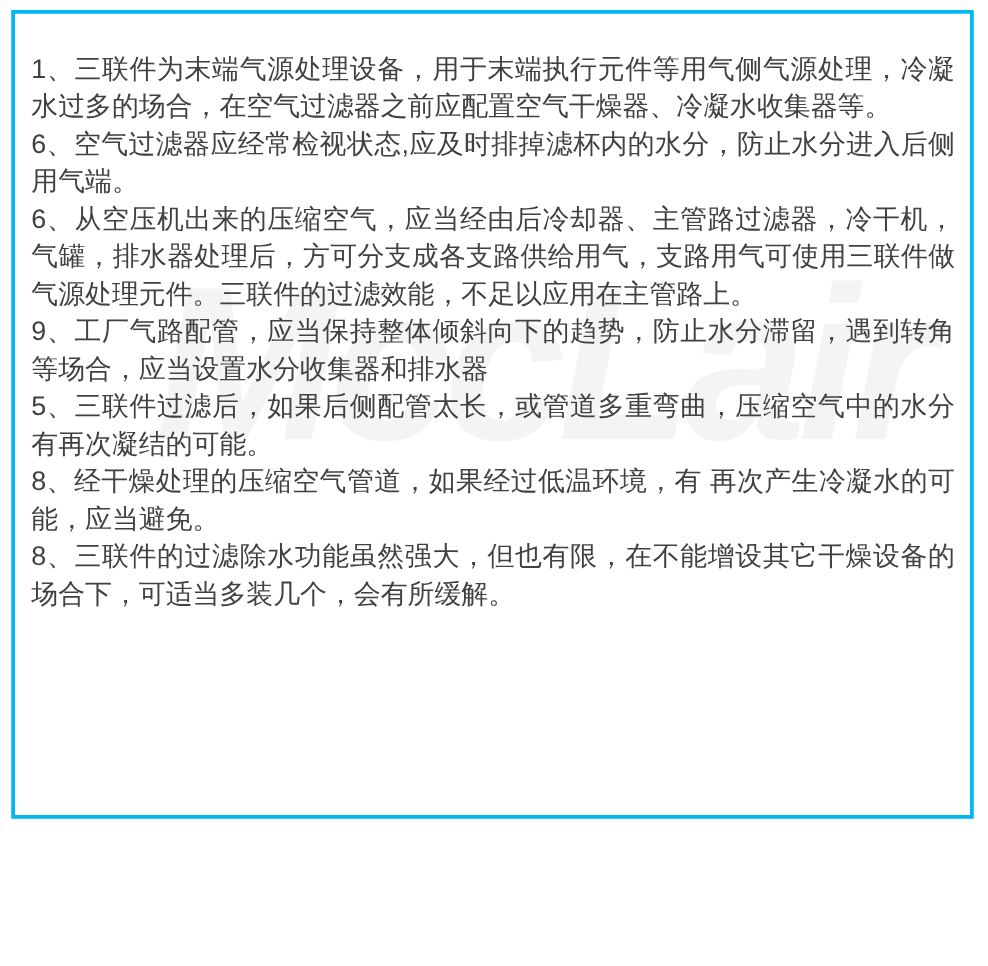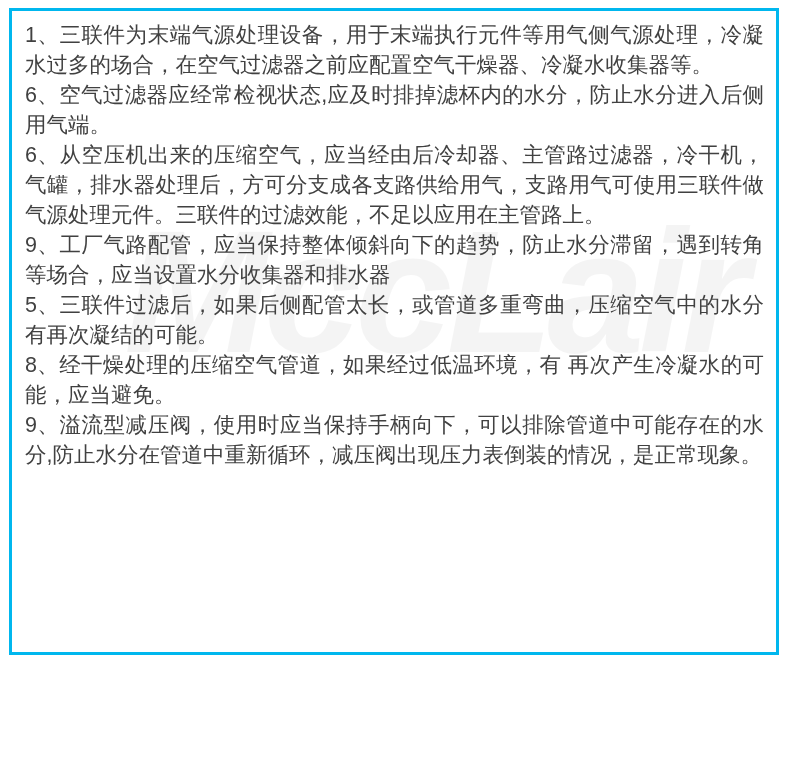--- a/index.html
+++ b/index.html
@@ -37,20 +37,21 @@
     letter-spacing: -6px;
     color: rgba(0, 0, 0, 0.045);
     white-space: nowrap;
     z-index: 0;
     pointer-events: none;
     user-select: none;
   }
   .notes-list {
     position: relative;
     z-index: 1;
+    margin-top: 20px;
   }
   .notes-list p {
     margin: 0;
     padding: 0;
     font-size: 21.5px;
     line-height: 30px;
     color: var(--text-color, #414141);
     text-align: justify;
     text-justify: inter-ideograph;
     word-break: break-all;
@@ -62,16 +63,16 @@
 <div class="page">
   <div class="notes-panel">
     <div class="watermark">MccLair</div>
     <div class="notes-list">
       <p>1、三联件为末端气源处理设备，用于末端执行元件等用气侧气源处理，冷凝水过多的场合，在空气过滤器之前应配置空气干燥器、冷凝水收集器等。</p>
       <p>6、空气过滤器应经常检视状态,应及时排掉滤杯内的水分，防止水分进入后侧用气端。</p>
       <p>6、从空压机出来的压缩空气，应当经由后冷却器、主管路过滤器，冷干机，气罐，排水器处理后，方可分支成各支路供给用气，支路用气可使用三联件做气源处理元件。三联件的过滤效能，不足以应用在主管路上。</p>
       <p>9、工厂气路配管，应当保持整体倾斜向下的趋势，防止水分滞留，遇到转角等场合，应当设置水分收集器和排水器</p>
       <p>5、三联件过滤后，如果后侧配管太长，或管道多重弯曲，压缩空气中的水分有再次凝结的可能。</p>
       <p>8、经干燥处理的压缩空气管道，如果经过低温环境，有 再次产生冷凝水的可能，应当避免。</p>
-      <p>9、溢流型减压阀，使用时应当保持手柄向下，可以排除管道中可能存在的水分,防止水分在管道中重新循环，减压阀出现压力表倒装的情况，是正常现象。</p>
+      <p>8、三联件的过滤除水功能虽然强大，但也有限，在不能增设其它干燥设备的场合下，可适当多装几个，会有所缓解。</p>
     </div>
   </div>
 </div>
 
 </body></html>

